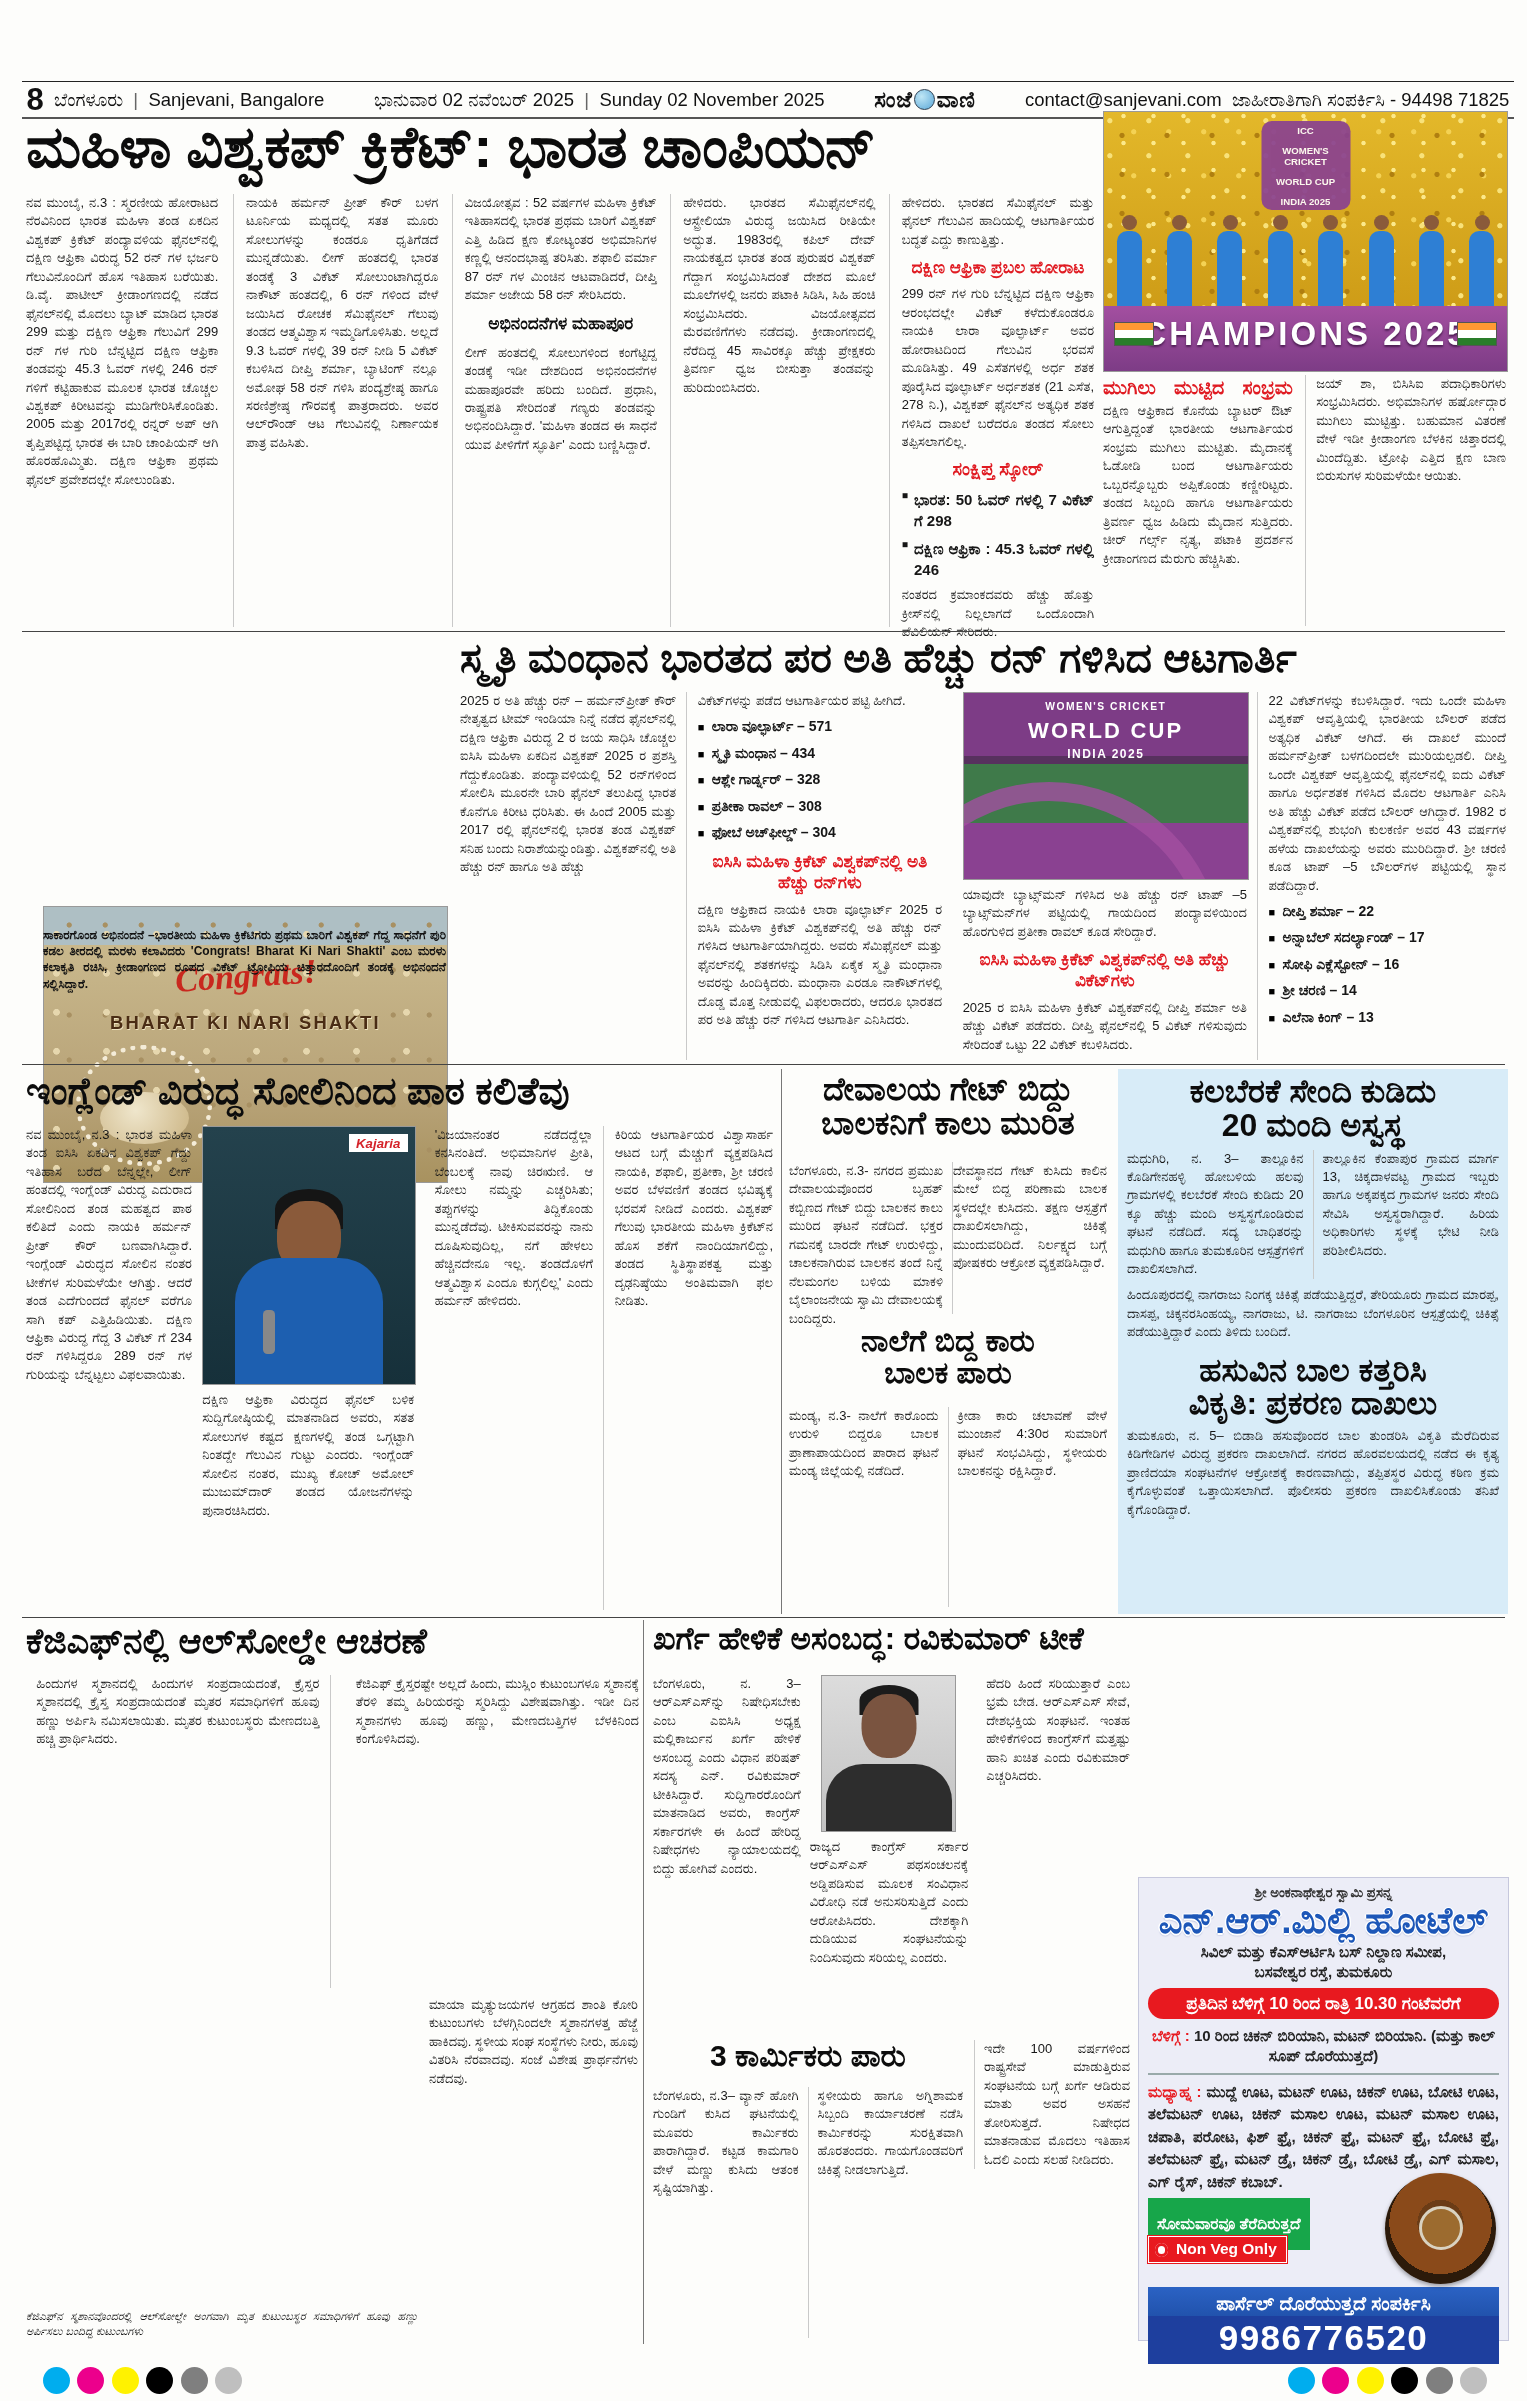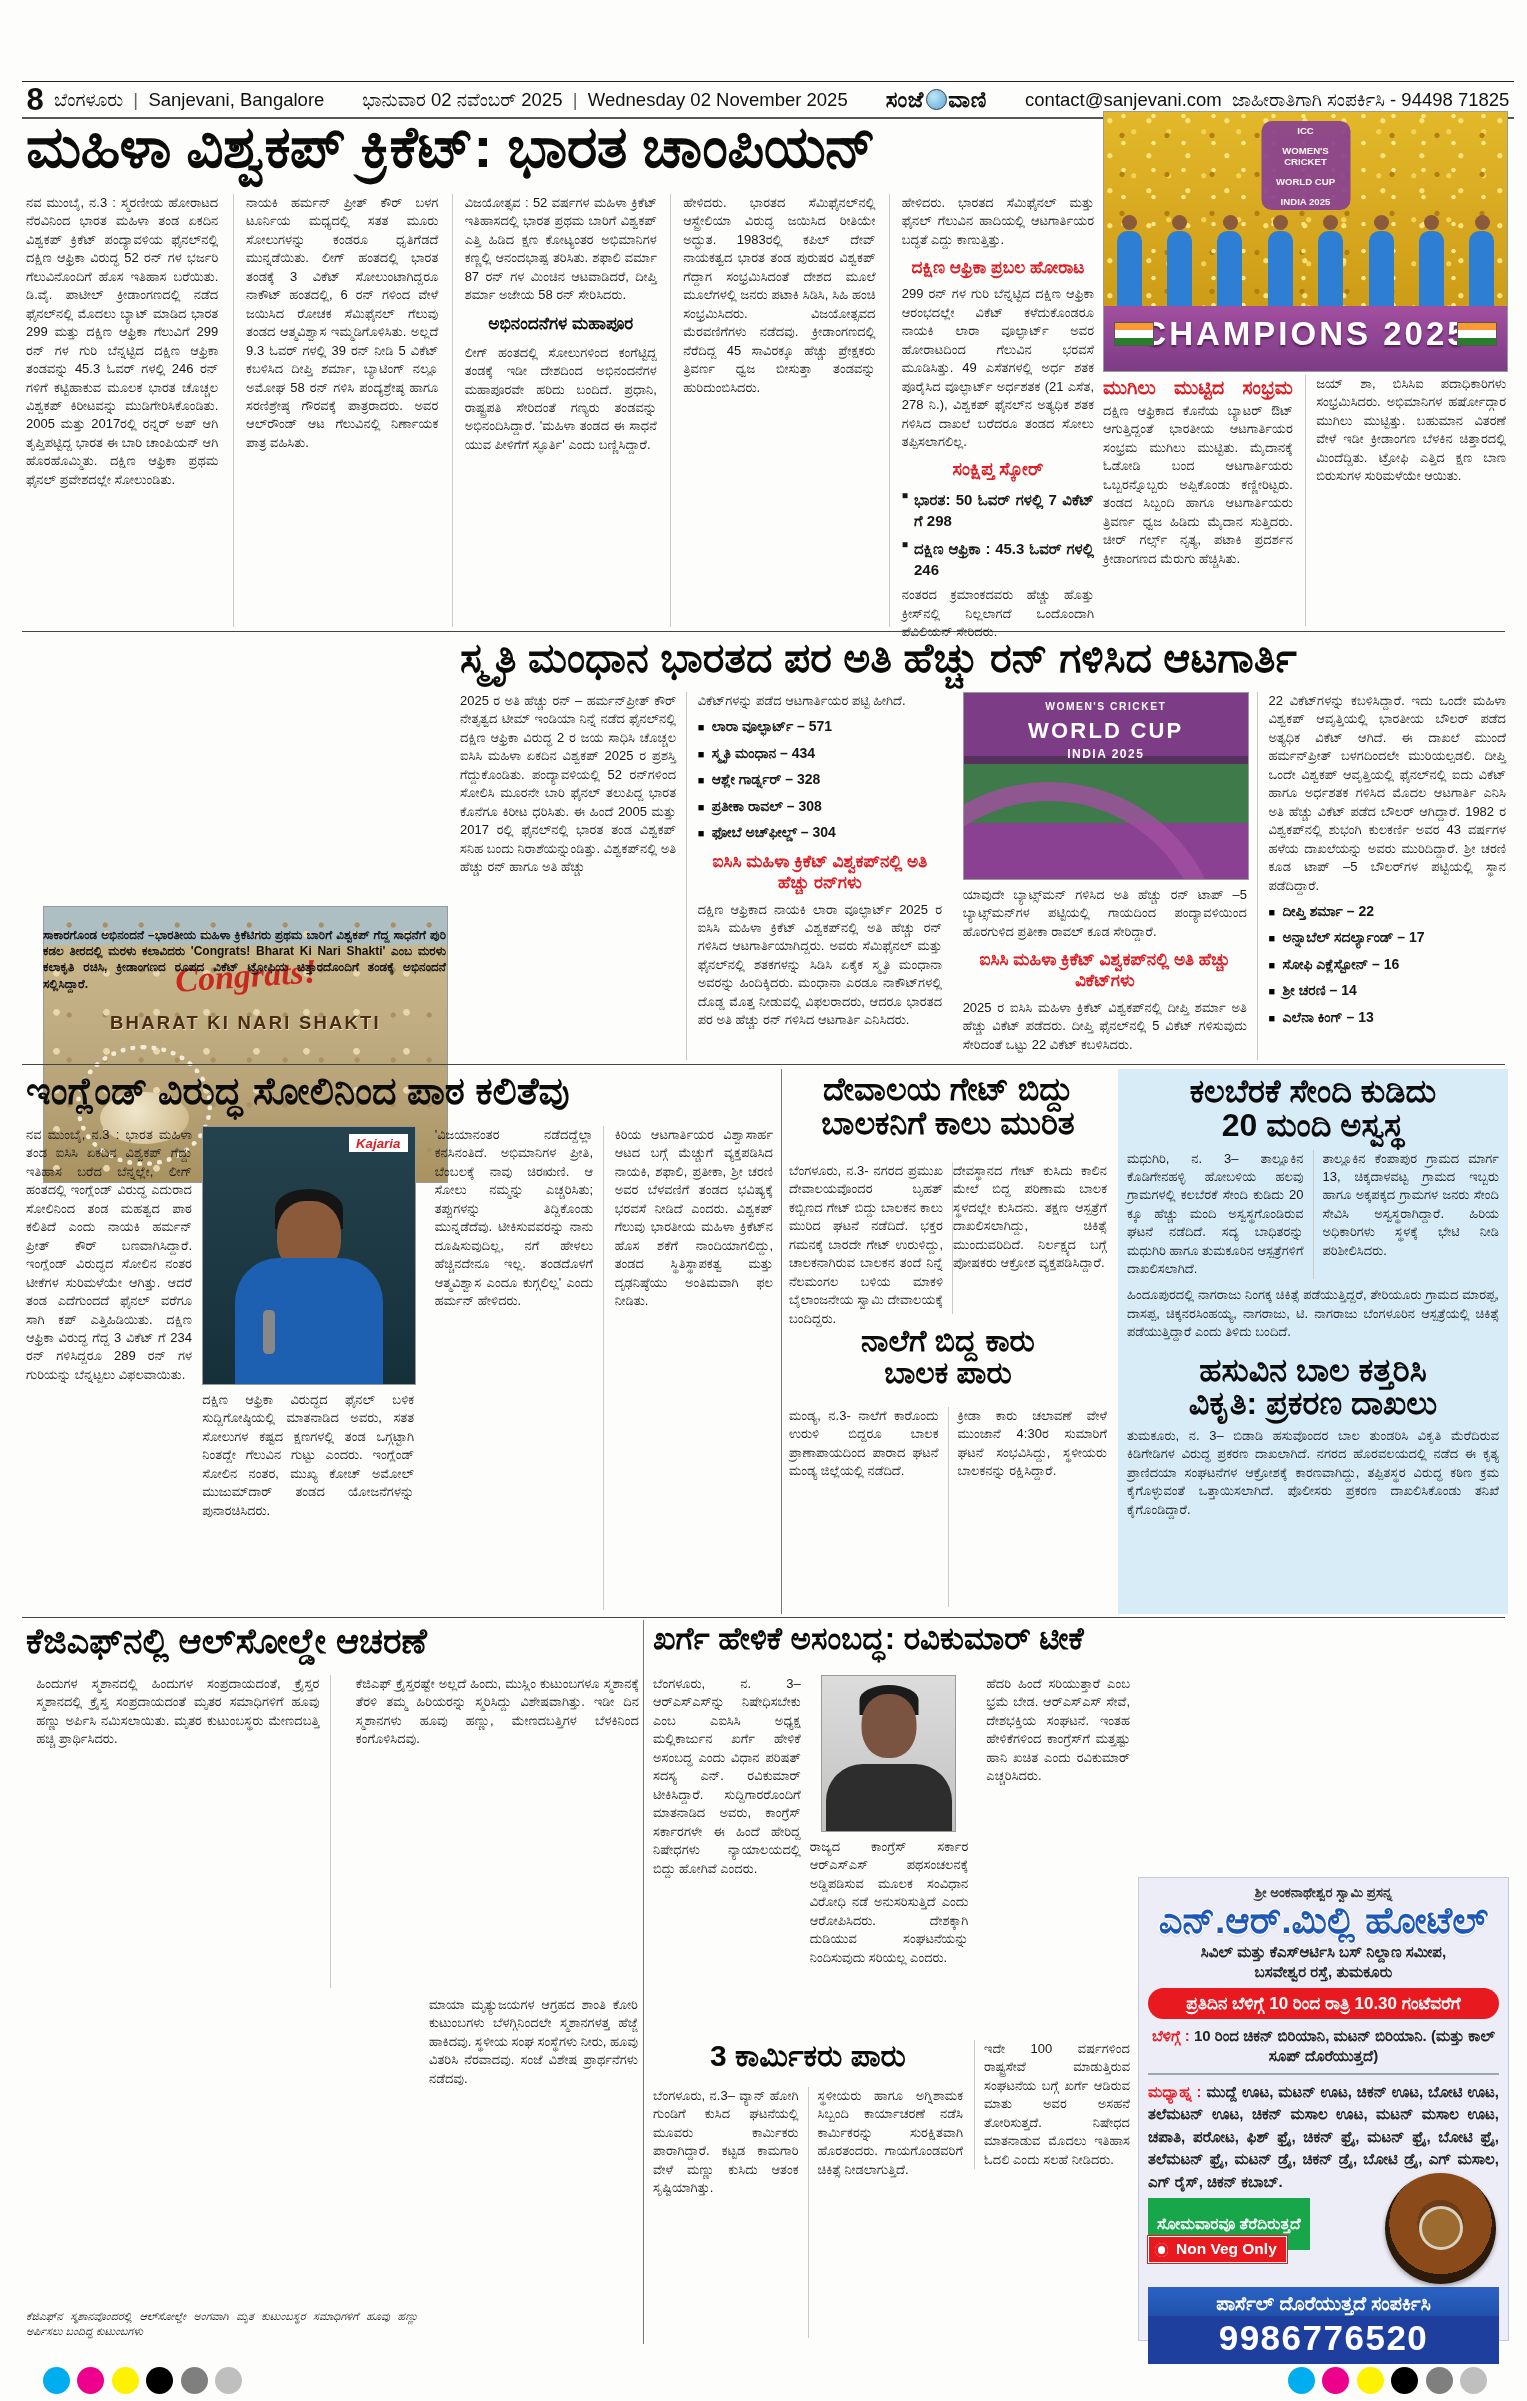--- a/index.html
+++ b/index.html
@@ -123,21 +123,21 @@
 <div class="page">
 
   <div class="abs hdr" style="left:22px;top:81px;width:1483px;height:31px;">
     <span class="pgnum">8</span>
     <span>ಬೆಂಗಳೂರು</span>
     <span class="sep">|</span>
     <span>Sanjevani, Bangalore</span>
     <span class="grow"></span>
     <span>ಭಾನುವಾರ 02 ನವೆಂಬರ್ 2025</span>
     <span class="sep">|</span>
-    <span>Wednesday 02 November 2025</span>
+    <span>Sunday 02 November 2025</span>
     <span class="grow"></span>
     <span class="masthead">
       <span>ಸಂಜೆ</span>
       <span class="globe"></span>
       <span>ವಾಣಿ</span>
     </span>
     <span class="grow"></span>
     <span>contact@sanjevani.com</span>
     <span>ಜಾಹೀರಾತಿಗಾಗಿ ಸಂಪರ್ಕಿಸಿ - 94498 71825</span>
   </div>
@@ -321,21 +321,21 @@
     </div>
     <div class="brow" style="margin-top:7.4px;gap:9px;">
       <div class="bcol" style="flex:1;">ಮಧುಗಿರಿ, ನ. 3– ತಾಲ್ಲೂಕಿನ ಕೊಡಿಗೇನಹಳ್ಳಿ ಹೋಬಳಿಯ ಹಲವು ಗ್ರಾಮಗಳಲ್ಲಿ ಕಲಬೆರಕೆ ಸೇಂದಿ ಕುಡಿದು 20 ಕ್ಕೂ ಹೆಚ್ಚು ಮಂದಿ ಅಸ್ವಸ್ಥಗೊಂಡಿರುವ ಘಟನೆ ನಡೆದಿದೆ. ಸದ್ಯ ಬಾಧಿತರನ್ನು ಮಧುಗಿರಿ ಹಾಗೂ ತುಮಕೂರಿನ ಆಸ್ಪತ್ರೆಗಳಿಗೆ ದಾಖಲಿಸಲಾಗಿದೆ.</div>
       <div class="bcol" style="flex:1;padding-left:9px;">ತಾಲ್ಲೂಕಿನ ಕೆಂಪಾಪುರ ಗ್ರಾಮದ ಮಾರ್ಗ 13, ಚಿಕ್ಕದಾಳವಟ್ಟ ಗ್ರಾಮದ ಇಬ್ಬರು ಹಾಗೂ ಅಕ್ಕಪಕ್ಕದ ಗ್ರಾಮಗಳ ಜನರು ಸೇಂದಿ ಸೇವಿಸಿ ಅಸ್ವಸ್ಥರಾಗಿದ್ದಾರೆ. ಹಿರಿಯ ಅಧಿಕಾರಿಗಳು ಸ್ಥಳಕ್ಕೆ ಭೇಟಿ ನೀಡಿ ಪರಿಶೀಲಿಸಿದರು.</div>
     </div>
     <div class="bcol" style="margin-top:7.4px;border-left:none;">ಹಿಂದೂಪುರದಲ್ಲಿ ನಾಗರಾಜು ನಿಂಗಕ್ಕ ಚಿಕಿತ್ಸೆ ಪಡೆಯುತ್ತಿದ್ದರೆ, ತೇರಿಯೂರು ಗ್ರಾಮದ ಮಾರಪ್ಪ, ದಾಸಪ್ಪ, ಚಿಕ್ಕನರಸಿಂಹಯ್ಯ, ನಾಗರಾಜು, ಟಿ. ನಾಗರಾಜು ಬೆಂಗಳೂರಿನ ಆಸ್ಪತ್ರೆಯಲ್ಲಿ ಚಿಕಿತ್ಸೆ ಪಡೆಯುತ್ತಿದ್ದಾರೆ ಎಂದು ತಿಳಿದು ಬಂದಿದೆ.</div>
     <div class="h-sec centered" style="font-size:32px;margin-top:12px;">
       <div>ಹಸುವಿನ ಬಾಲ ಕತ್ತರಿಸಿ</div>
       <div>ವಿಕೃತಿ: ಪ್ರಕರಣ ದಾಖಲು</div>
     </div>
-    <div class="bcol" style="margin-top:6px;border-left:none;">ತುಮಕೂರು, ನ. 3– ಬಿಡಾಡಿ ಹಸುವೊಂದರ ಬಾಲ ತುಂಡರಿಸಿ ವಿಕೃತಿ ಮೆರೆದಿರುವ ಕಿಡಿಗೇಡಿಗಳ ವಿರುದ್ಧ ಪ್ರಕರಣ ದಾಖಲಾಗಿದೆ. ನಗರದ ಹೊರವಲಯದಲ್ಲಿ ನಡೆದ ಈ ಕೃತ್ಯ ಪ್ರಾಣಿದಯಾ ಸಂಘಟನೆಗಳ ಆಕ್ರೋಶಕ್ಕೆ ಕಾರಣವಾಗಿದ್ದು, ತಪ್ಪಿತಸ್ಥರ ವಿರುದ್ಧ ಕಠಿಣ ಕ್ರಮ ಕೈಗೊಳ್ಳುವಂತೆ ಒತ್ತಾಯಿಸಲಾಗಿದೆ. ಪೊಲೀಸರು ಪ್ರಕರಣ ದಾಖಲಿಸಿಕೊಂಡು ತನಿಖೆ ಕೈಗೊಂಡಿದ್ದಾರೆ.</div>
+    <div class="bcol" style="margin-top:6px;border-left:none;">ತುಮಕೂರು, ನ. 5– ಬಿಡಾಡಿ ಹಸುವೊಂದರ ಬಾಲ ತುಂಡರಿಸಿ ವಿಕೃತಿ ಮೆರೆದಿರುವ ಕಿಡಿಗೇಡಿಗಳ ವಿರುದ್ಧ ಪ್ರಕರಣ ದಾಖಲಾಗಿದೆ. ನಗರದ ಹೊರವಲಯದಲ್ಲಿ ನಡೆದ ಈ ಕೃತ್ಯ ಪ್ರಾಣಿದಯಾ ಸಂಘಟನೆಗಳ ಆಕ್ರೋಶಕ್ಕೆ ಕಾರಣವಾಗಿದ್ದು, ತಪ್ಪಿತಸ್ಥರ ವಿರುದ್ಧ ಕಠಿಣ ಕ್ರಮ ಕೈಗೊಳ್ಳುವಂತೆ ಒತ್ತಾಯಿಸಲಾಗಿದೆ. ಪೊಲೀಸರು ಪ್ರಕರಣ ದಾಖಲಿಸಿಕೊಂಡು ತನಿಖೆ ಕೈಗೊಂಡಿದ್ದಾರೆ.</div>
   </div>
 
   <div class="abs hrule" style="left:22px;top:1617px;width:1483px;"></div>
 
   <div class="abs h-sec" style="left:26px;top:1623px;width:613px;font-size:35px;">ಕೆಜಿಎಫ್‌ನಲ್ಲಿ ಆಲ್‌ಸೋಲ್ಡೇ ಆಚರಣೆ</div>
   <div class="abs brow" style="left:26px;top:1675px;width:613px;height:313px;gap:10.3px;">
     <div class="bcol" style="flex:1;padding-left:10.3px;">ಹಿಂದುಗಳ ಸ್ಮಶಾನದಲ್ಲಿ ಹಿಂದುಗಳ ಸಂಪ್ರದಾಯದಂತೆ, ಕ್ರೈಸ್ತರ ಸ್ಮಶಾನದಲ್ಲಿ ಕ್ರೈಸ್ತ ಸಂಪ್ರದಾಯದಂತೆ ಮೃತರ ಸಮಾಧಿಗಳಿಗೆ ಹೂವು ಹಣ್ಣು ಅರ್ಪಿಸಿ ನಮಿಸಲಾಯಿತು. ಮೃತರ ಕುಟುಂಬಸ್ಥರು ಮೇಣದಬತ್ತಿ ಹಚ್ಚಿ ಪ್ರಾರ್ಥಿಸಿದರು.</div>
     <div class="bcol" style="flex:1;padding-left:25px;">ಕೆಜಿಎಫ್ ಕ್ರೈಸ್ತರಷ್ಟೇ ಅಲ್ಲದೆ ಹಿಂದು, ಮುಸ್ಲಿಂ ಕುಟುಂಬಗಳೂ ಸ್ಮಶಾನಕ್ಕೆ ತೆರಳಿ ತಮ್ಮ ಹಿರಿಯರನ್ನು ಸ್ಮರಿಸಿದ್ದು ವಿಶೇಷವಾಗಿತ್ತು. ಇಡೀ ದಿನ ಸ್ಮಶಾನಗಳು ಹೂವು ಹಣ್ಣು, ಮೇಣದಬತ್ತಿಗಳ ಬೆಳಕಿನಿಂದ ಕಂಗೊಳಿಸಿದವು.</div>
   </div>
 

